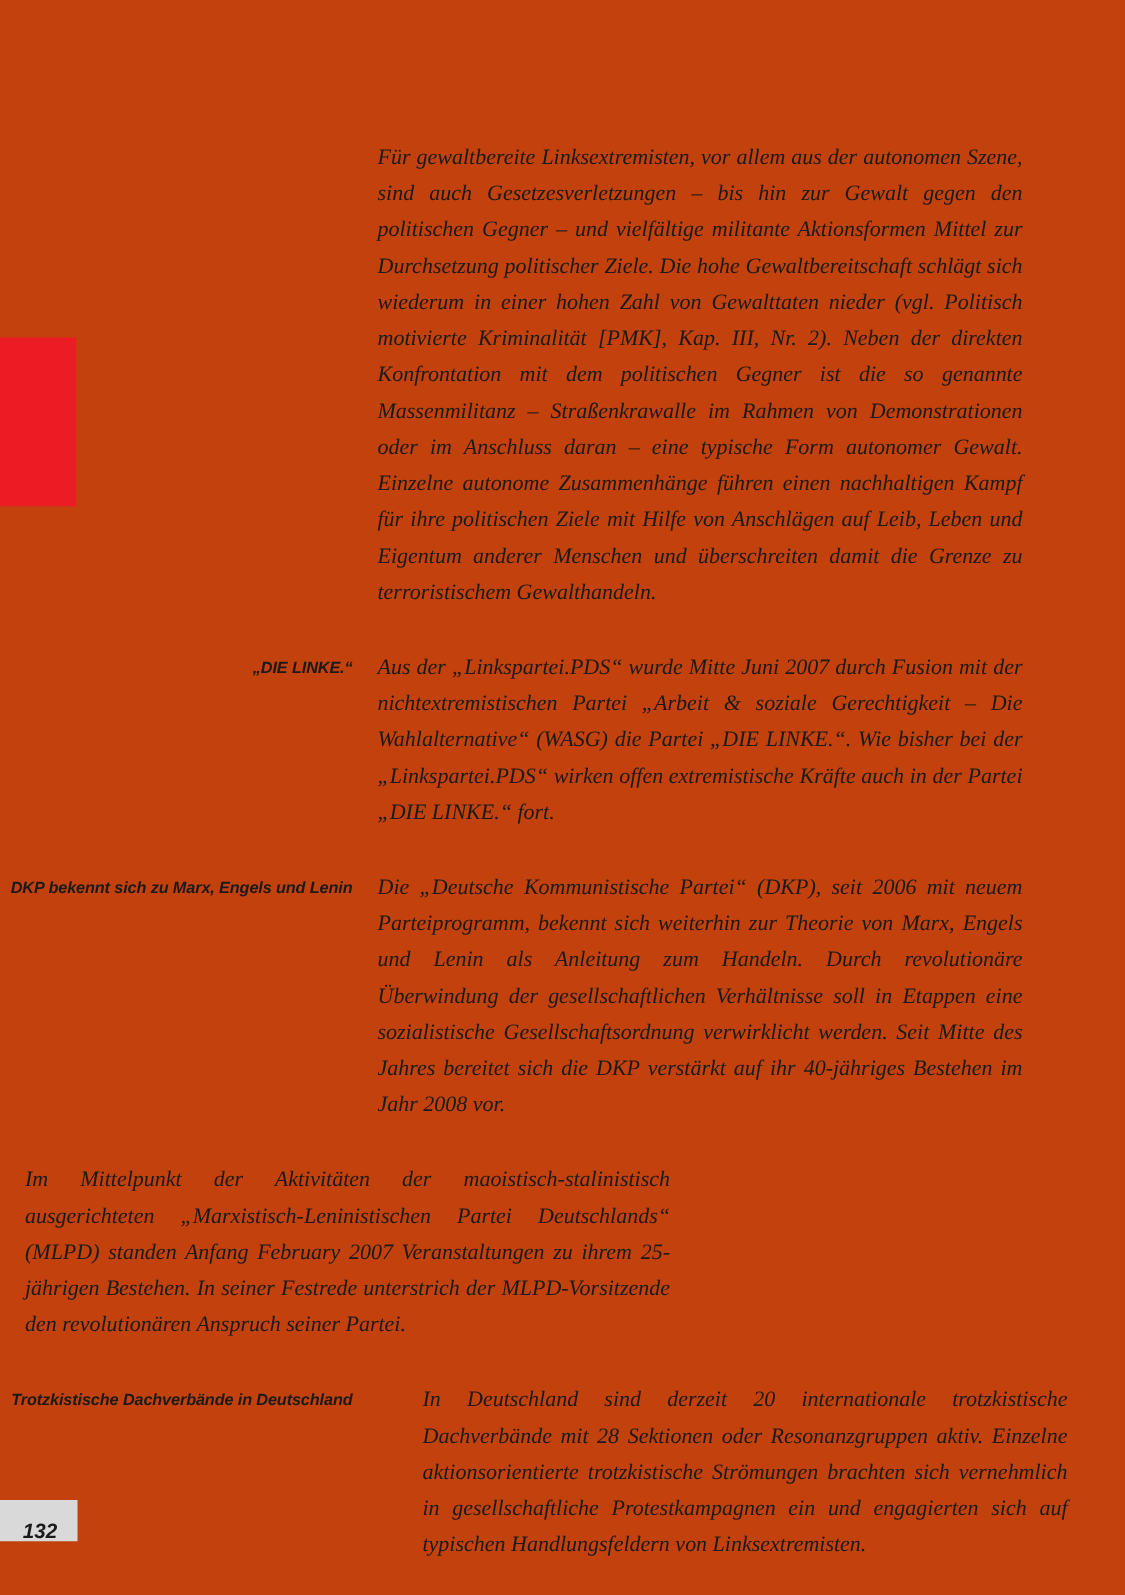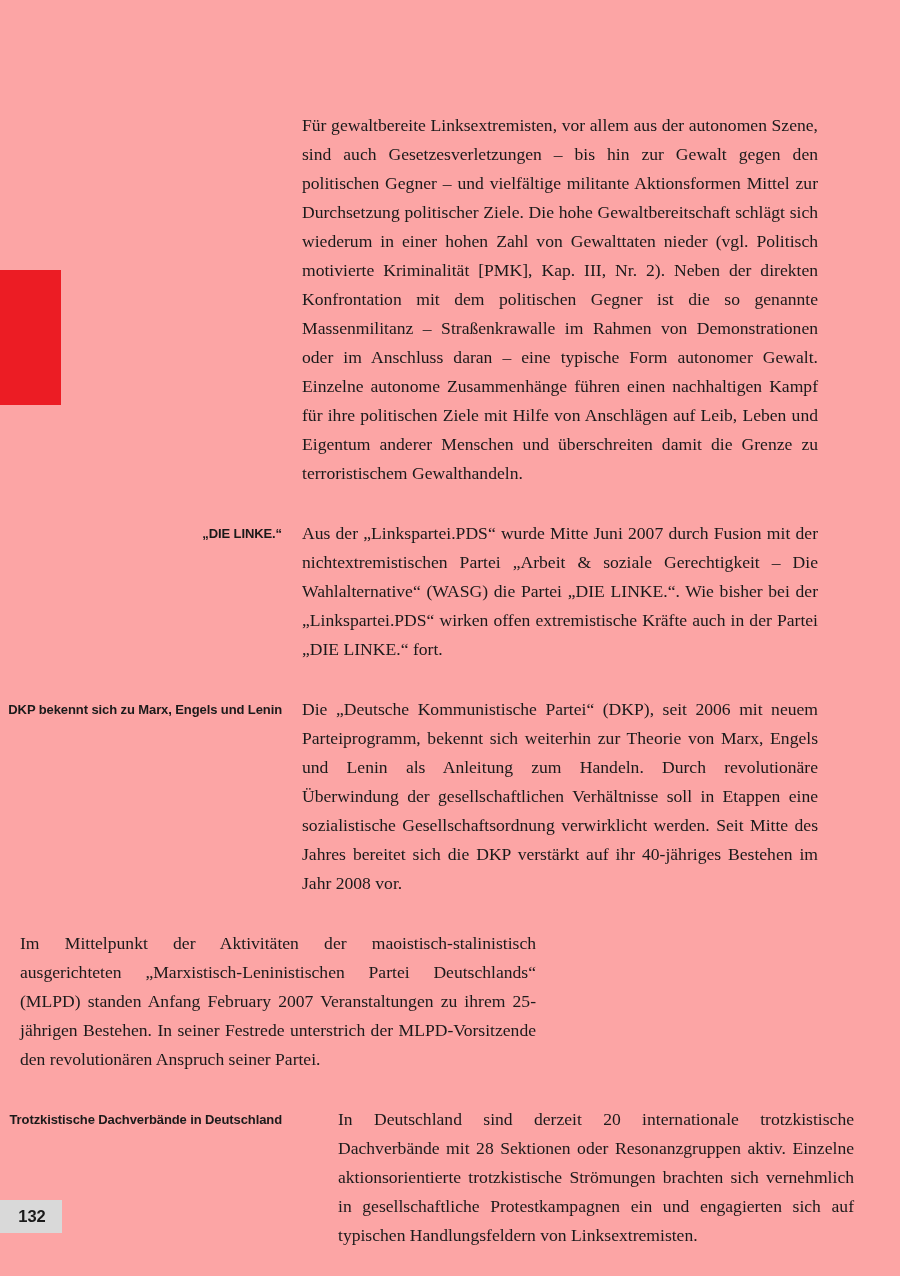--- a/index.html
+++ b/index.html
@@ -9,23 +9,24 @@
     background: #ffffff;
   }
   body {
     font-family: "Liberation Serif", "DejaVu Serif", serif;
     color: #1a1a1a;
   }
   #page {
     position: relative;
     width: 900px;
     height: 1276px;
-    background: #fca5a5;
+    background: #c2410c;
     overflow: hidden;
     box-sizing: border-box;
+    font-style: italic;
   }
 
   
   #red-tab {
     position: absolute;
     left: 0;
     top: 270px;
     width: 61px;
     height: 135px;
     background: #ec1c24;
@@ -80,21 +81,21 @@
 
   
   #page-number-box {
     position: absolute;
     left: 0;
     top: 1200px;
     width: 62px;
     height: 33px;
     background: #d9d9d9;
     display: flex;
-    align-items: center;
+    align-items: flex-end;
     justify-content: center;
   }
   #page-number-box .num {
     font-family: "Liberation Sans", "DejaVu Sans", sans-serif;
     font-weight: bold;
     font-size: 16.5px;
     color: #1a1a1a;
     line-height: 1;
     padding-left: 2px;
   }

